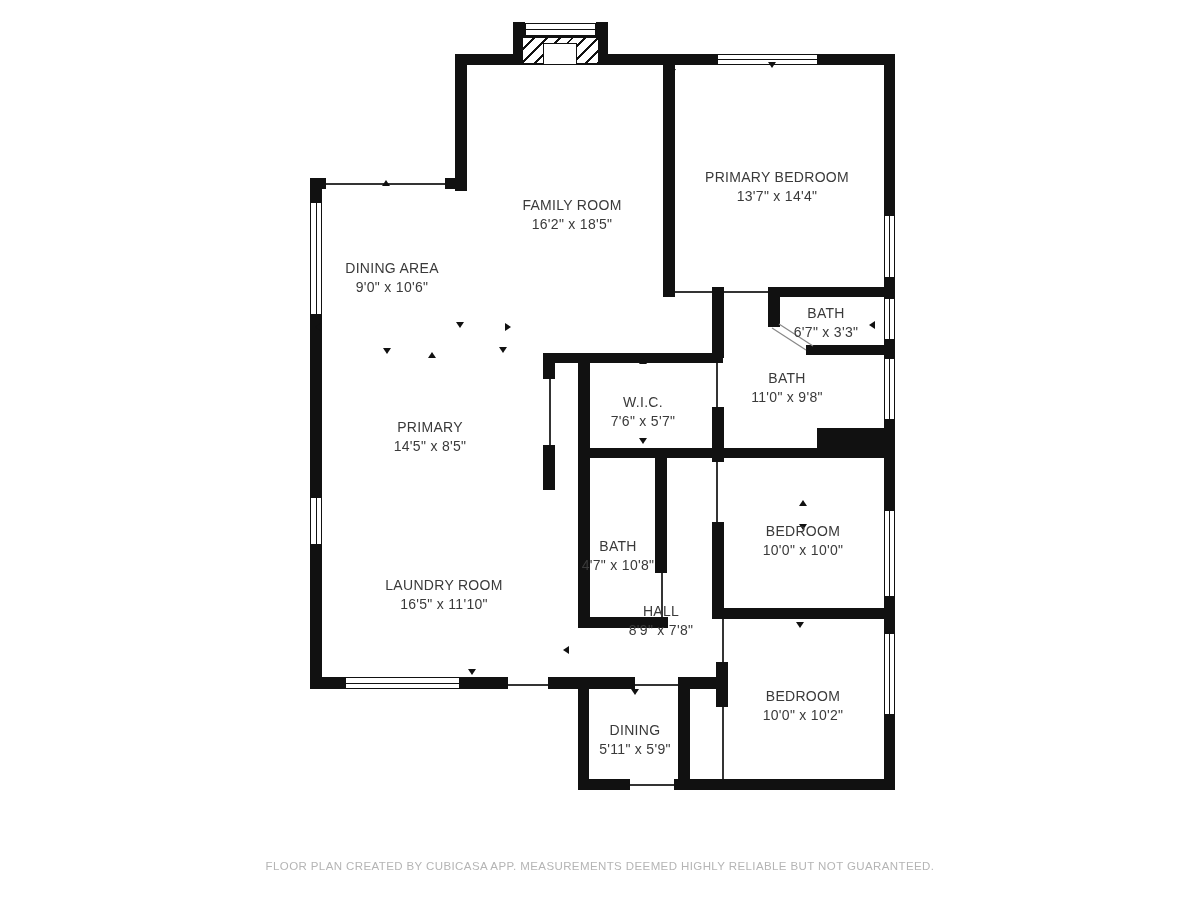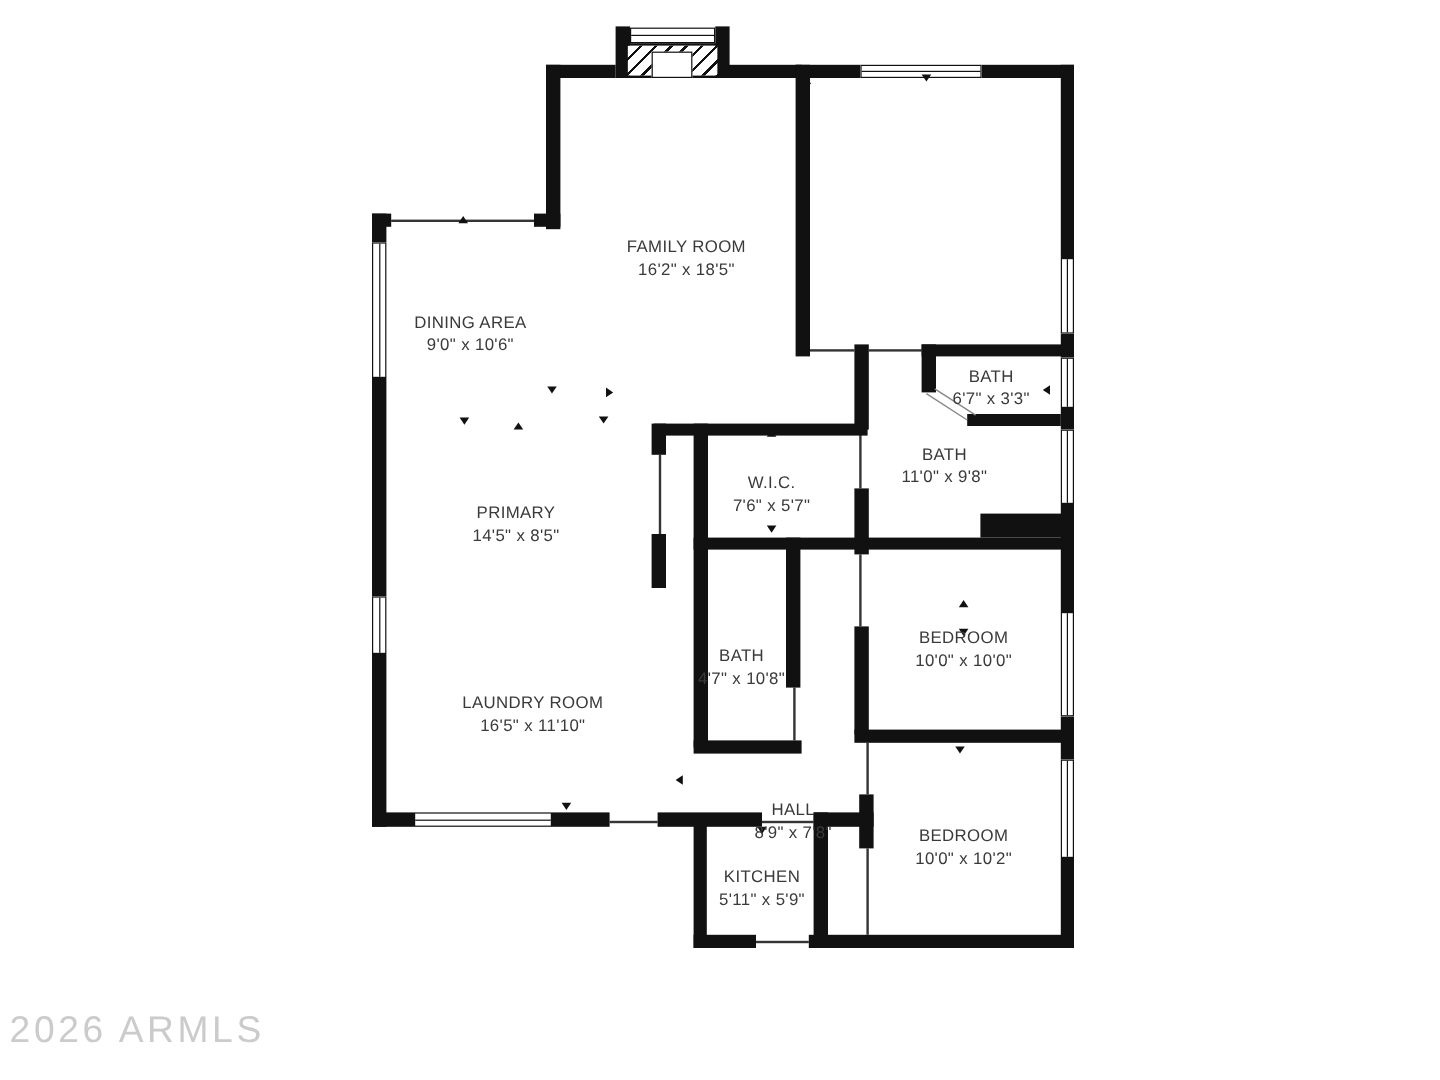--- a/index.html
+++ b/index.html
@@ -146,20 +146,24 @@
   <div class="marker m-down" style="left:800px;top:625px"></div>
   <div class="marker m-down" style="left:472px;top:672px"></div>
   <div class="marker m-down" style="left:635px;top:692px"></div>
   <div class="marker m-left" style="left:566px;top:650px"></div>
   <div class="marker m-left" style="left:872px;top:325px"></div>
 
   <div class="room-label" style="left:572px;top:215px">
     <div>FAMILY ROOM</div>
     <div>16'2" x 18'5"</div>
   </div>
+  <div class="room-label" style="left:777px;top:187px">
+    <div>PRIMARY BEDROOM</div>
+    <div>13'7" x 14'4"</div>
+  </div>
   <div class="room-label" style="left:392px;top:278px">
     <div>DINING AREA</div>
     <div>9'0" x 10'6"</div>
   </div>
   <div class="room-label" style="left:826px;top:323px">
     <div>BATH</div>
     <div>6'7" x 3'3"</div>
   </div>
   <div class="room-label" style="left:787px;top:388px">
     <div>BATH</div>
@@ -178,28 +182,28 @@
     <div>10'0" x 10'0"</div>
   </div>
   <div class="room-label" style="left:618px;top:556px">
     <div>BATH</div>
     <div>4'7" x 10'8"</div>
   </div>
   <div class="room-label" style="left:444px;top:595px">
     <div>LAUNDRY ROOM</div>
     <div>16'5" x 11'10"</div>
   </div>
-  <div class="room-label" style="left:661px;top:684px">
+  <div class="room-label" style="left:661px;top:621px">
     <div>HALL</div>
     <div>8'9" x 7'8"</div>
   </div>
   <div class="room-label" style="left:803px;top:706px">
     <div>BEDROOM</div>
     <div>10'0" x 10'2"</div>
   </div>
   <div class="room-label" style="left:635px;top:740px">
-    <div>KITCHEN</div>
+    <div>DINING</div>
     <div>5'11" x 5'9"</div>
   </div>
 
-  <div id="watermark">2026 ARMLS</div>
+  <div id="footer">FLOOR PLAN CREATED BY CUBICASA APP. MEASUREMENTS DEEMED HIGHLY RELIABLE BUT NOT GUARANTEED.</div>
 
 </div>
 
 </body></html>

